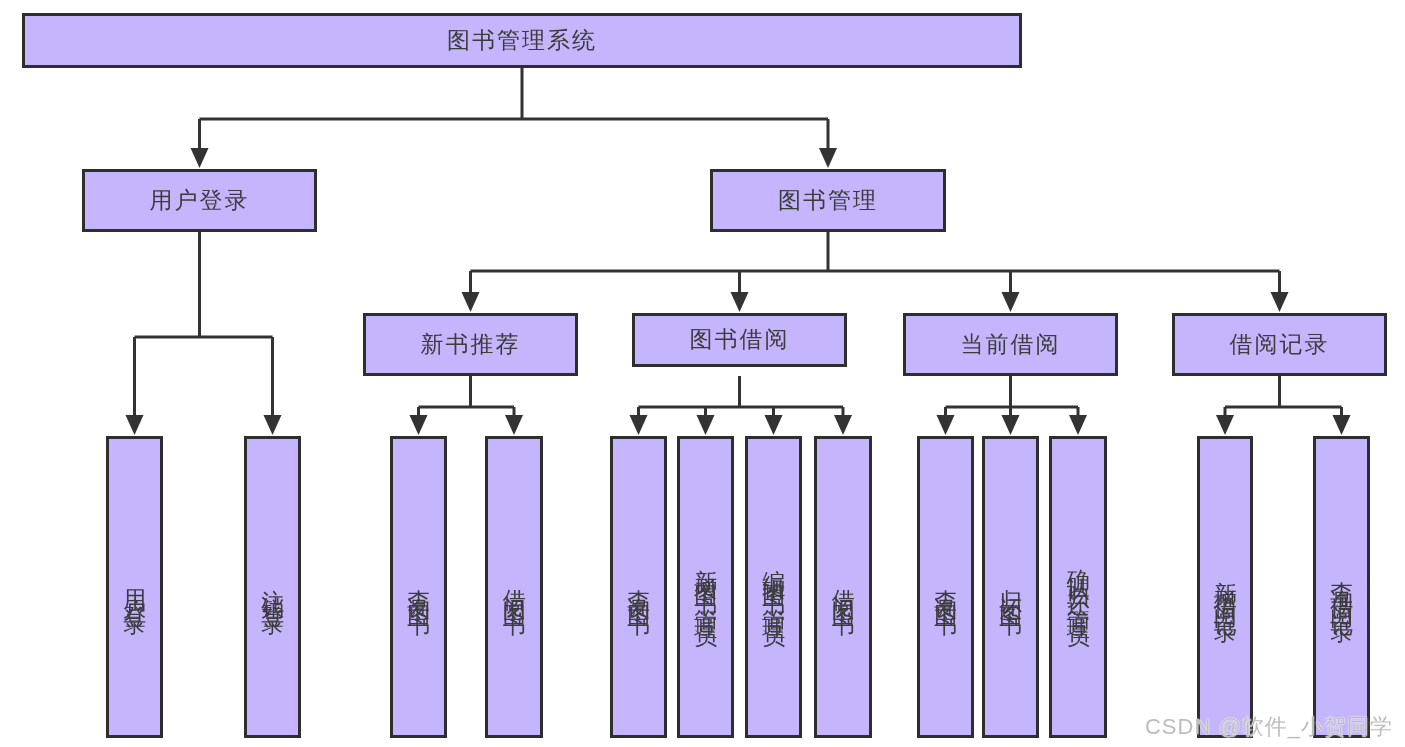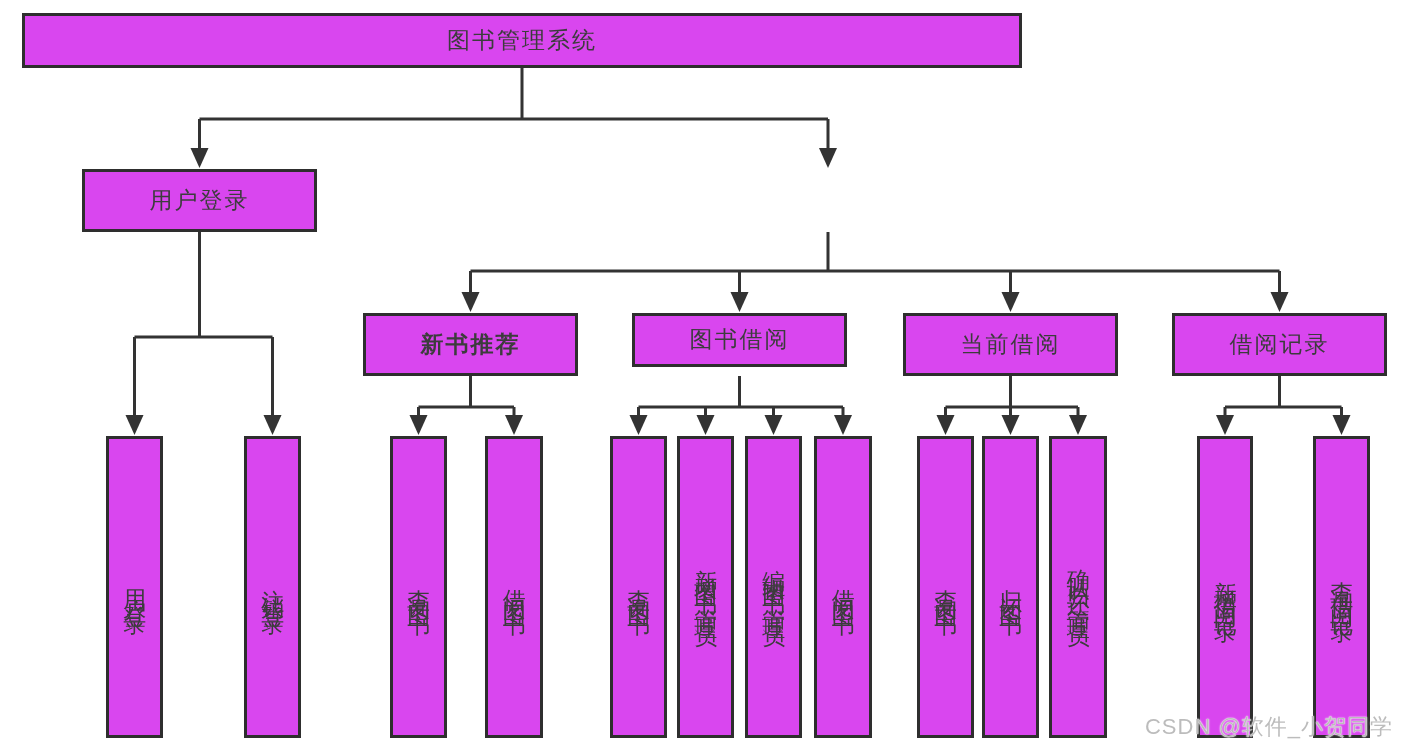--- a/index.html
+++ b/index.html
@@ -15,21 +15,21 @@
     position:relative;
     width:1405px;height:747px;
     background:var(--bg);
     overflow:hidden;
   }
   #edge-layer{position:absolute;left:0;top:0;z-index:1;}
   #nodes-layer{position:absolute;left:0;top:0;width:100%;height:100%;z-index:2;}
   .node{
     position:absolute;
     box-sizing:border-box;
-    background:#d946ef;
+    background:#c4b5fd;
     border:3px solid var(--border);
     display:flex;
     align-items:center;
     justify-content:center;
   }
   .node-label{
     color:var(--text);
     font-size:23px;
     line-height:1.1;
     white-space:nowrap;
@@ -85,21 +85,24 @@
       <polygon points="1216,415 1234,415 1225,435" fill="#333333"></polygon>
       <polygon points="1332.5,415 1350.5,415 1341.5,435" fill="#333333"></polygon>
     </svg>
   <div id="nodes-layer">
       <div class="node" style="left: 22px; top: 13px; width: 1000px; height: 55px;">
         <span class="node-label">图书管理系统</span>
       </div>
       <div class="node" style="left: 82px; top: 169px; width: 235px; height: 63px;">
         <span class="node-label">用户登录</span>
       </div>
-      <div class="node" style="left: 363px; top: 313px; width: 215px; height: 63px; font-weight: bold;">
+      <div class="node" style="left: 710px; top: 169px; width: 236px; height: 63px;">
+        <span class="node-label">图书管理</span>
+      </div>
+      <div class="node" style="left: 363px; top: 313px; width: 215px; height: 63px;">
         <span class="node-label">新书推荐</span>
       </div>
       <div class="node" style="left: 632px; top: 313px; width: 215px; height: 54px;">
         <span class="node-label">图书借阅</span>
       </div>
       <div class="node" style="left: 903px; top: 313px; width: 215px; height: 63px; text-align: center;">
         <span class="node-label">当前借阅</span>
       </div>
       <div class="node" style="left: 1172px; top: 313px; width: 215px; height: 63px;">
         <span class="node-label">借阅记录</span>

